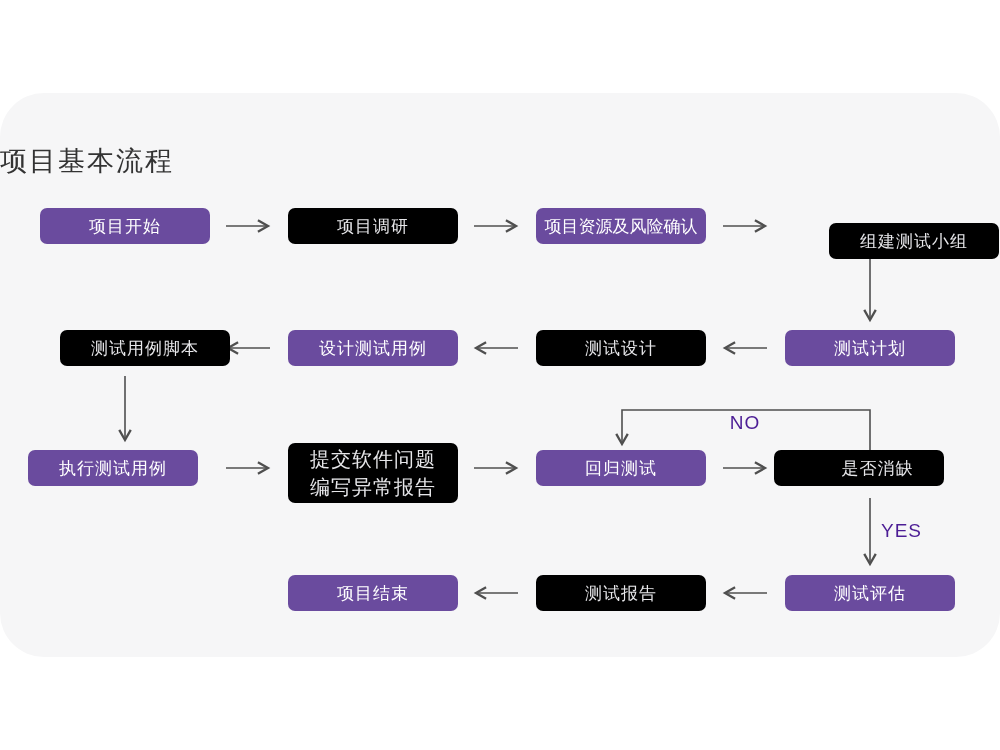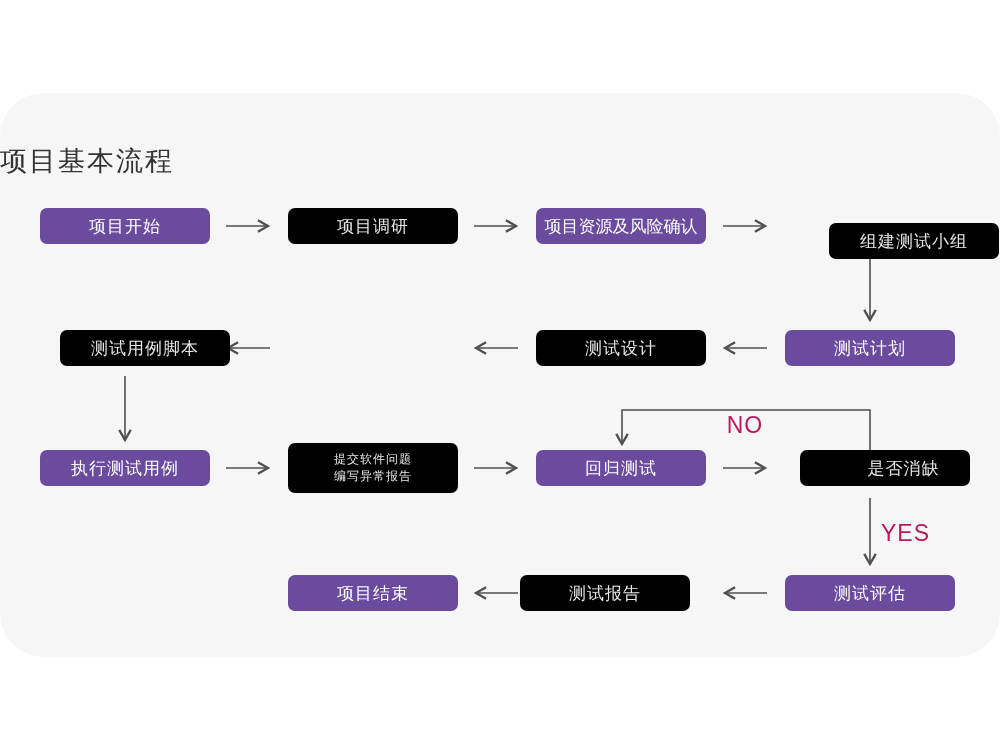--- a/index.html
+++ b/index.html
@@ -15,25 +15,25 @@
     letter-spacing:2px;
   }
   .node {
     position:absolute; width:170px; height:36px; border-radius:7px;
     display:flex; align-items:center; justify-content:center;
     font-size:17px; letter-spacing:1px; box-sizing:border-box;
   }
   .node.primary { background:#6a4b9e; color:#ffffff; }
   .node.secondary { background:#000000; color:#e7e7ea; }
   .node.tall {
-    height:50px; flex-direction:column; justify-content:center;
-    font-size:12px; line-height:1.4;
+    height:60px; flex-direction:column; justify-content:center;
+    font-size:20px; line-height:1.4;
   }
   .edge-label {
-    position:absolute; font-size:23px; color:#be185d; letter-spacing:1px;
+    position:absolute; font-size:19px; color:#4c1d95; letter-spacing:1px;
   }
   .edge-label.no { left:745px; top:412px; transform:translateX(-50%); }
   .edge-label.yes { left:881px; top:520px; }
   svg.arrows { position:absolute; left:0; top:0; }
   svg.arrows line, svg.arrows path { stroke:#4f4f4f; stroke-width:1.6; fill:none; }
 </style>
 </head>
 <body>
 
 <div class="stage">
@@ -72,29 +72,30 @@
     <line x1="518" y1="593" x2="476" y2="593" marker-end="url(#ah)"></line>
   </svg>
 
   <div class="node primary" style="left:40px;  top:208px;">项目开始</div>
   <div class="node secondary" style="left:288px; top:208px;">项目调研</div>
   <div class="node primary" style="left:536px; top:208px; letter-spacing:0;">项目资源及风险确认</div>
   <div class="node secondary" style="left:785px; top:223px;margin-left:44px;">组建测试小组</div>
 
   <div class="node primary" style="left:785px; top:330px;">测试计划</div>
   <div class="node secondary" style="left:536px; top:330px;">测试设计</div>
+  <div class="node primary" style="left:288px; top:330px;">设计测试用例</div>
   <div class="node secondary" style="left:40px;  top:330px;margin-left:20px;">测试用例脚本</div>
 
-  <div class="node primary" style="left:40px;  top:450px;text-align:right;">执行测试用例</div>
+  <div class="node primary" style="left:28px;  top:450px;text-align:right;">执行测试用例</div>
   <div class="node secondary tall" style="left:288px; top:443px;">
     <span>提交软件问题</span>
     <span>编写异常报告</span>
   </div>
   <div class="node primary" style="left:536px; top:450px;">回归测试</div>
-  <div class="node secondary" style="left:800px; top:450px;padding-left:37px;">是否消缺</div>
+  <div class="node secondary" style="left:774px; top:450px;padding-left:37px;">是否消缺</div>
 
   <div class="node primary" style="left:785px; top:575px;">测试评估</div>
-  <div class="node secondary" style="left:520px; top:575px;">测试报告</div>
+  <div class="node secondary" style="left:536px; top:575px;">测试报告</div>
   <div class="node primary" style="left:288px; top:575px;">项目结束</div>
 
   <div class="edge-label no">NO</div>
   <div class="edge-label yes">YES</div>
 </div>
 
 </body></html>

